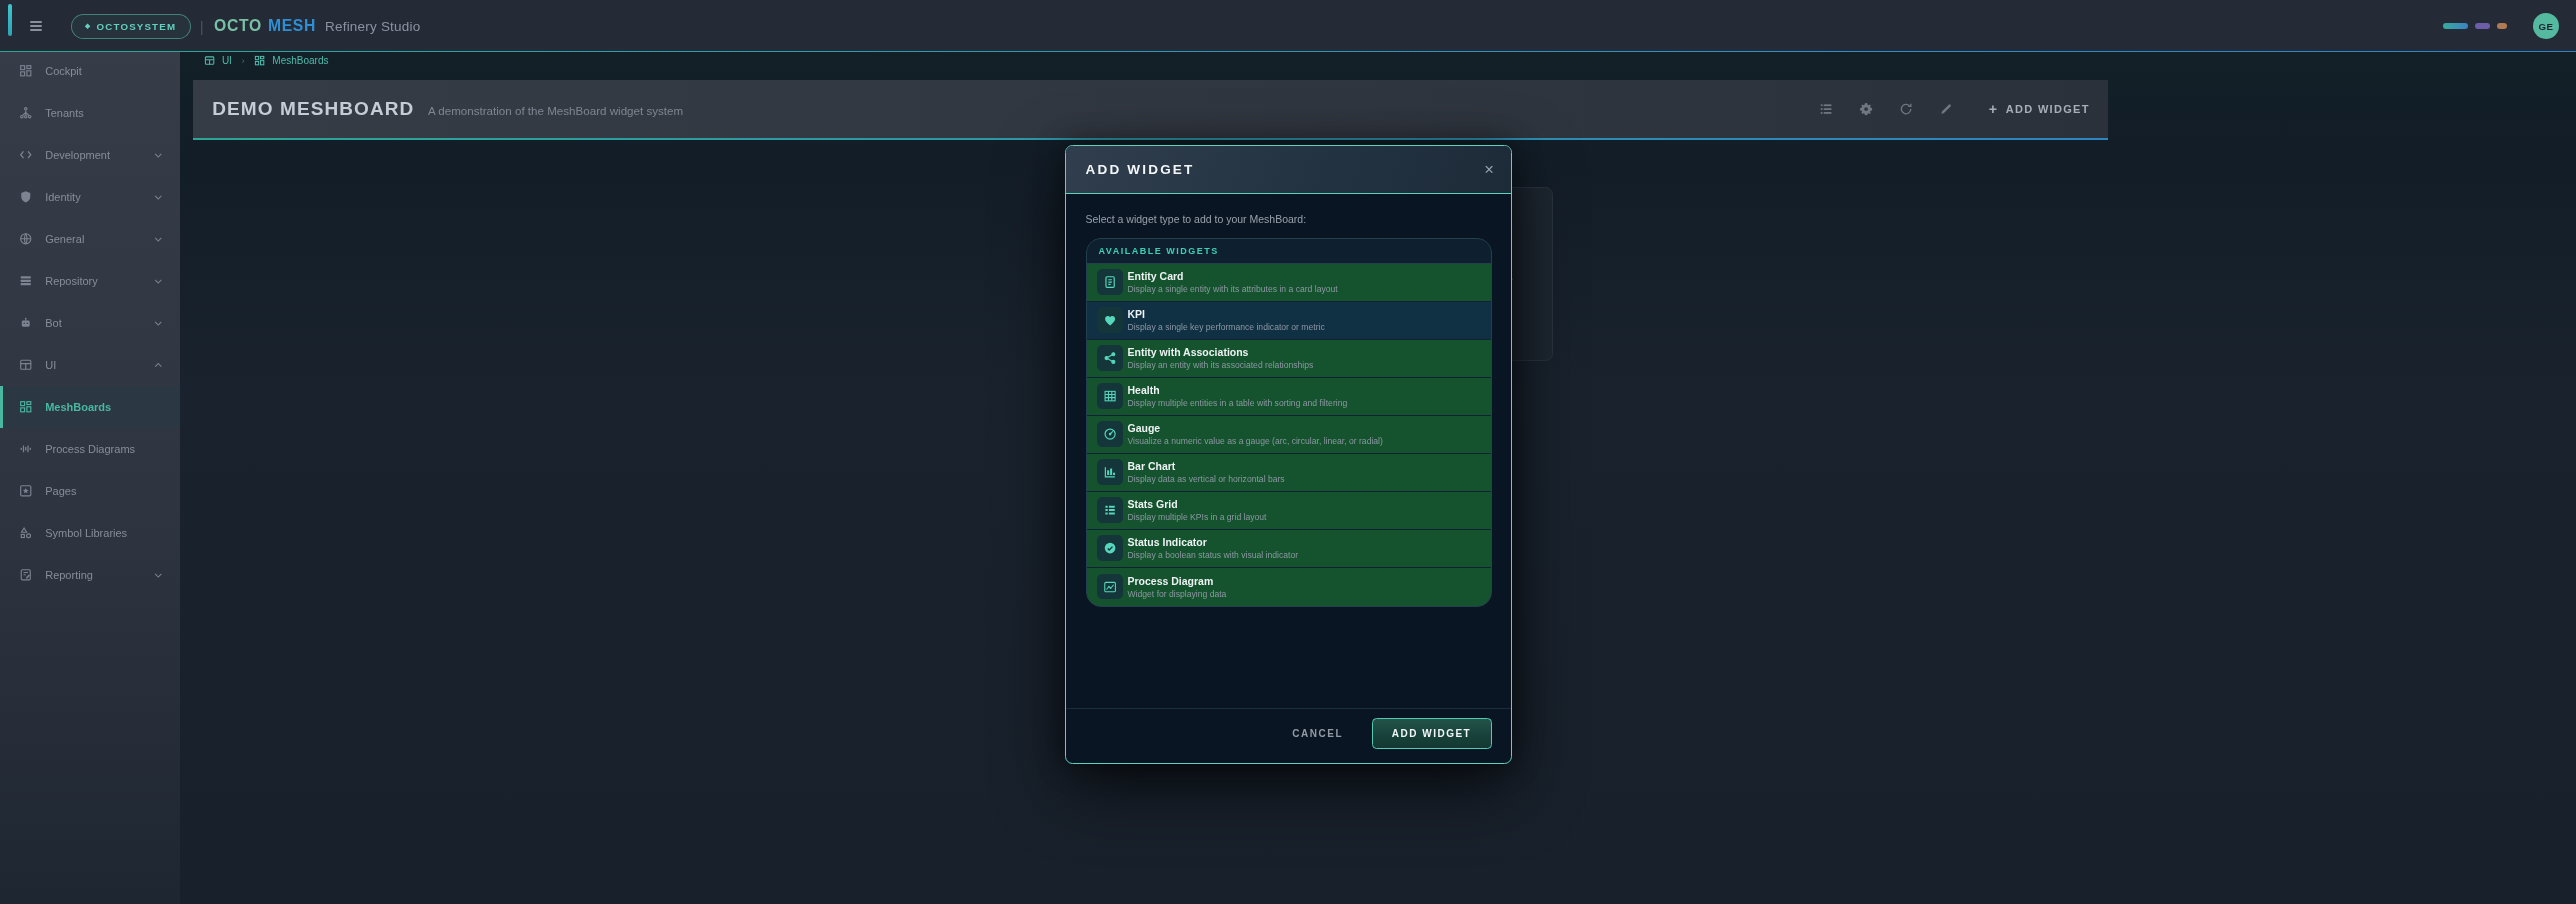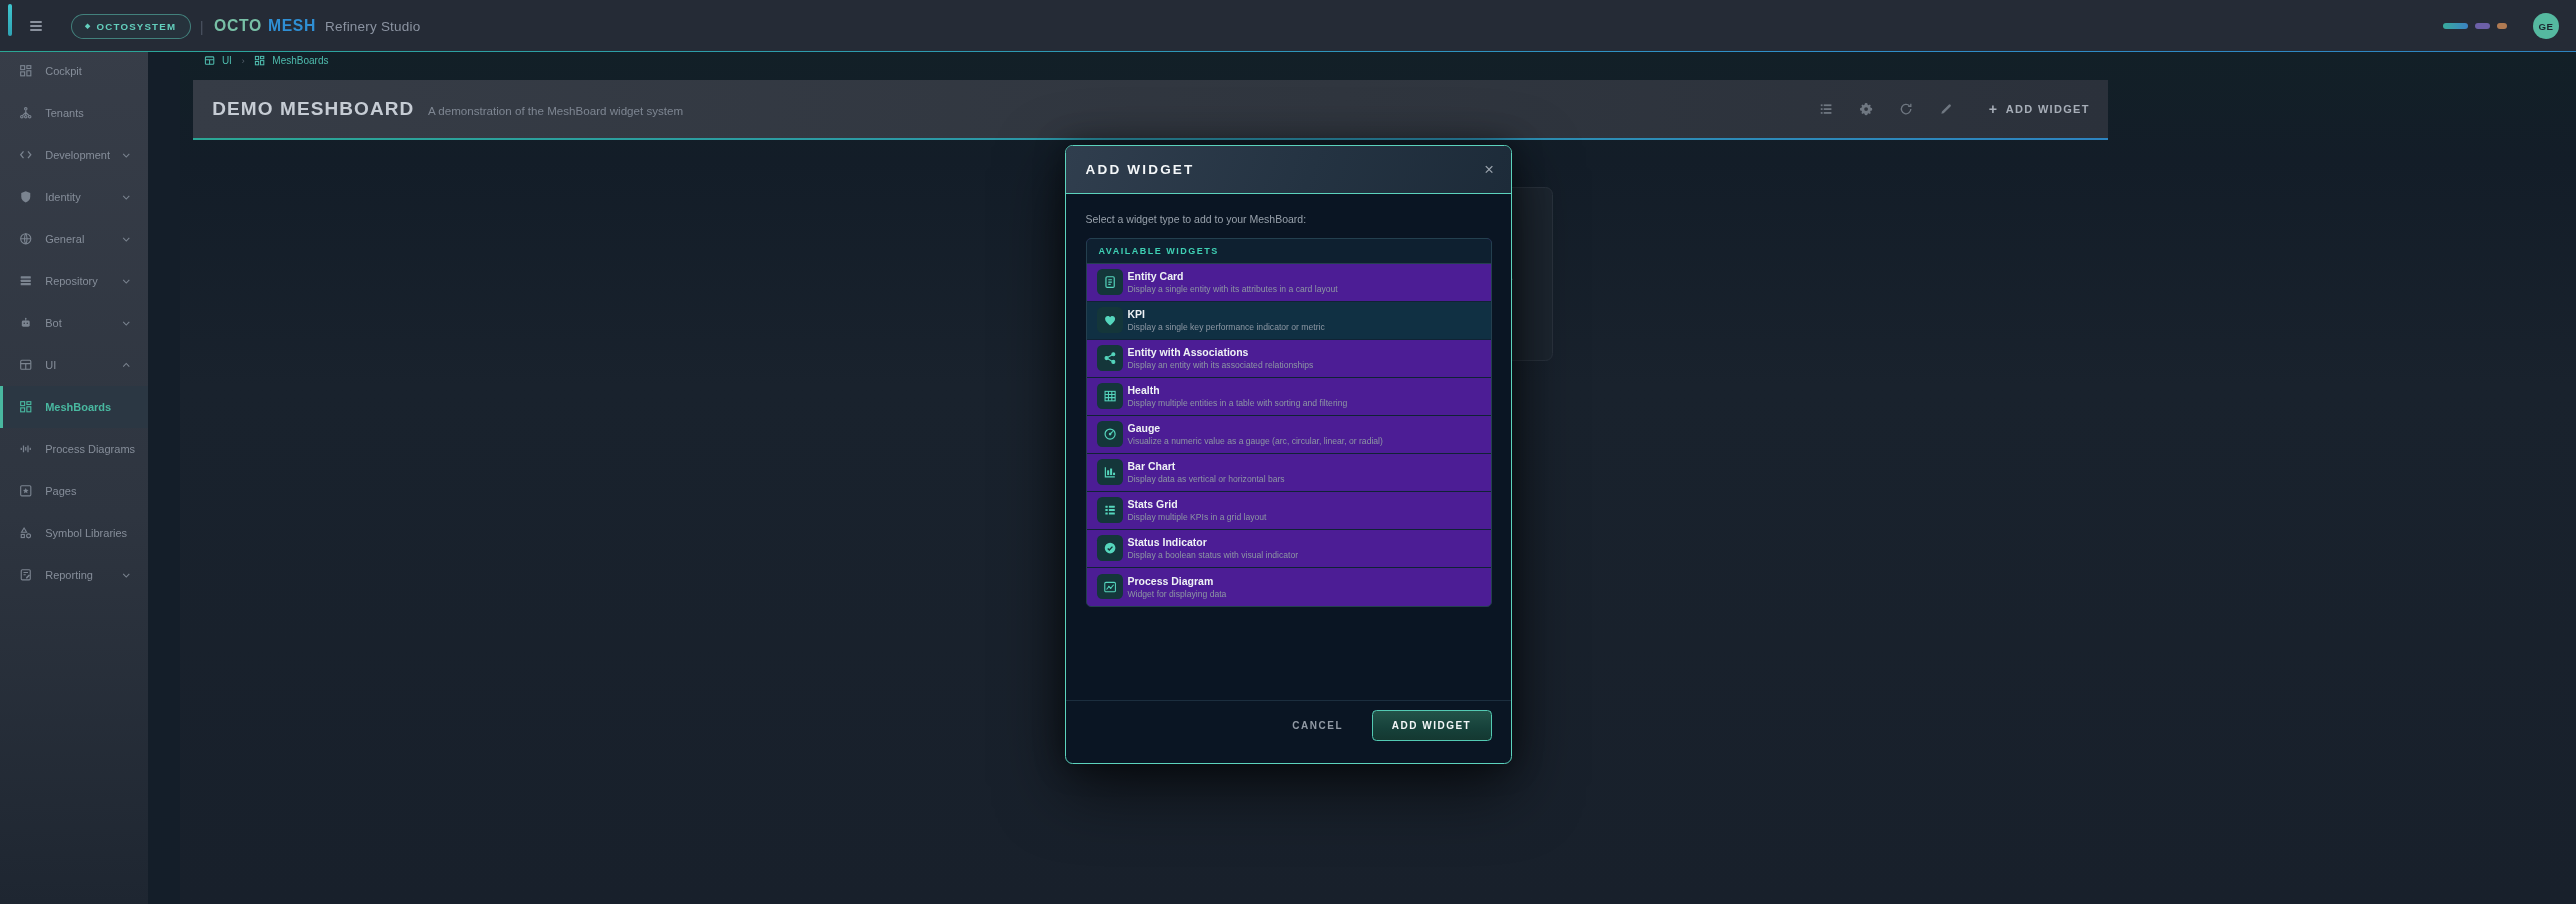--- a/index.html
+++ b/index.html
@@ -29,21 +29,21 @@
   .tb-right { margin-left:auto; display:flex; align-items:center; margin-right:17px; gap:6.7px;justify-content:space-between; }
   .mini-pill { height:5.2px; border-radius:3px; }
   .mini-pill.teal { width:25px; background:linear-gradient(90deg,#38ab9c,#3b82c4); }
   .mini-pill.purple { width:15.7px; background:#6c5fa7; }
   .mini-pill.orange { width:9.7px; background:#b07a52; }
   .avatar { width:26px; height:26px; border-radius:50%; background:#55b9a0; color:#1b2530;
             display:flex; align-items:center; justify-content:center; font-weight:bold; font-size:9.7px;
             margin-left:19.5px; letter-spacing:0.4px; }
 
   
-  .sidebar { position:absolute; left:0; top:41px; width:148px; height:863px;
+  .sidebar { position:absolute; left:0; top:41px; width:180px; height:863px;
             background:linear-gradient(180deg,#373d48 0%, #2e3540 55%, #1e2631 100%); padding-top:9px; z-index:2; }
   .sb-item { height:42px; display:flex; align-items:center; padding-left:19px; cursor:pointer;
             color:#868e9a; font-size:11px; position:relative; }
   .sb-item .s-ic { width:13.5px; height:13.5px; color:#7b8490; flex:0 0 auto; }
   .sb-item .lbl { margin-left:12.7px; white-space:nowrap; }
   .sb-item .chev { position:absolute; right:16.5px; width:10.5px; height:10.5px; color:#7b8490; }
   .sb-item .chev.up { transform:rotate(180deg); }
   .sb-item.active { background:#2b3743; color:#49b8a0; }
   .sb-item.active::before { content:""; position:absolute; left:0; top:0; bottom:0; width:3px; background:#49b8a0; }
   .sb-item.active .s-ic { color:#49b8a0; }
@@ -81,33 +81,33 @@
           border:1.1px solid #5cd3bd; border-radius:7.5px; overflow:hidden;
           box-shadow:0 22.5px 67px rgba(0,0,0,.65), 0 0 30px rgba(0,0,0,.4);
           display:flex; flex-direction:column; background:#0a1523; }
   .modal-header { height:48px; flex:0 0 auto; position:relative;
           background:linear-gradient(110deg,#303e4e 0%, #243342 55%, #1d2b39 100%);
           border-bottom:1.1px solid #5cd3bd; display:flex; align-items:center; }
   .modal-title { color:#f4f7f9; font-size:13.5px; font-weight:bold; letter-spacing:2.2px; margin-left:19.5px; }
   .modal-close { margin-left:auto; margin-right:16.5px; color:#9aa3ad; font-size:12.7px; cursor:pointer; }
   .modal-body { flex:1 1 auto; padding:19px 19.5px 0 19.5px; display:flex; flex-direction:column; }
   .modal-prompt { color:#98a1ab; font-size:10.5px; }
-  .widget-list { margin-top:12.7px; border:0.7px solid #24404f; border-radius:5px; background:#4c1d95; overflow:hidden; }
+  .widget-list { margin-top:12.7px; border:0.7px solid #24404f; border-radius:15px; background:#14532d; overflow:hidden; }
   .wl-header { height:25px; display:flex; align-items:center; padding-left:12px; background:#0e2030;
           border-bottom:0.7px solid #24404f; color:#3fd0b4; font-size:9px; font-weight:bold; letter-spacing:1.5px; }
   .w-row { height:38px; display:flex; align-items:center; padding-left:10.5px; gap:5px; cursor:pointer;
           border-bottom:0.7px solid #102335; }
   .w-row:last-child { border-bottom:none; }
   .w-row.hover { background:#103043; }
   .w-ic { width:25.5px; height:25.5px; border-radius:5.2px; background:#14363a; color:#55d6bd;
           display:flex; align-items:center; justify-content:center; flex:0 0 auto; }
   .w-ic svg { width:14.2px; height:14.2px; }
   .w-text .w-title { color:#eef2f5; font-size:10.5px; font-weight:bold; line-height:1.25; }
   .w-text .w-desc { color:#8d97a3; font-size:8.6px; margin-top:0.7px; }
-  .modal-footer { flex:0 0 auto; border-top:0.7px solid #1c2e3e; height:63px; margin-top:10.5px;
+  .modal-footer { flex:0 0 auto; border-top:0.7px solid #1c2e3e; height:55px; margin-top:10.5px;
           display:flex; align-items:flex-start; justify-content:flex-end; padding:9px 19.5px 0 0; gap:21px; }
   .btn-cancel { color:#929aa5; font-size:10px; font-weight:bold; letter-spacing:1.5px; cursor:pointer;
           padding:9.7px 7.5px; background:none; border:none; font-family:inherit; }
   .btn-confirm { width:120px; height:31px; border-radius:4.5px; border:1.1px solid #53cab3; cursor:pointer;
           background:linear-gradient(180deg,#235349 0%, #16413a 60%, #143831 100%);
           color:#f2f6f7; font-size:10px; font-weight:bold; letter-spacing:1.5px; font-family:inherit; }
 </style>
 </head>
 <body>
 

